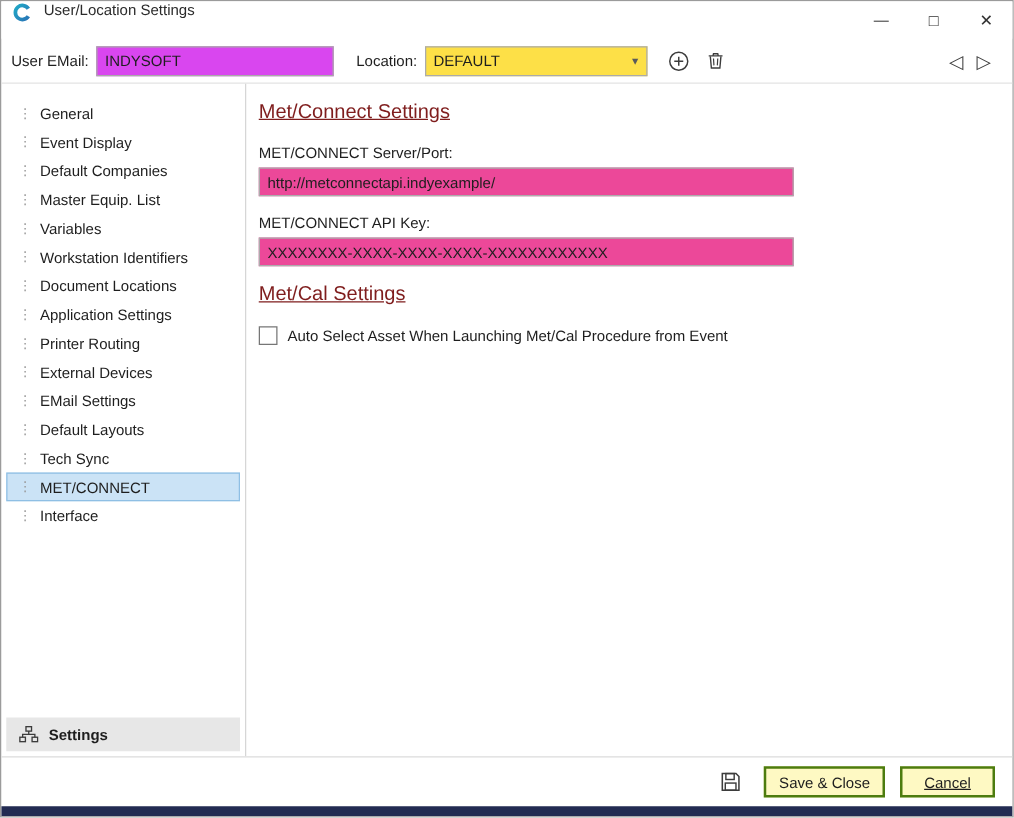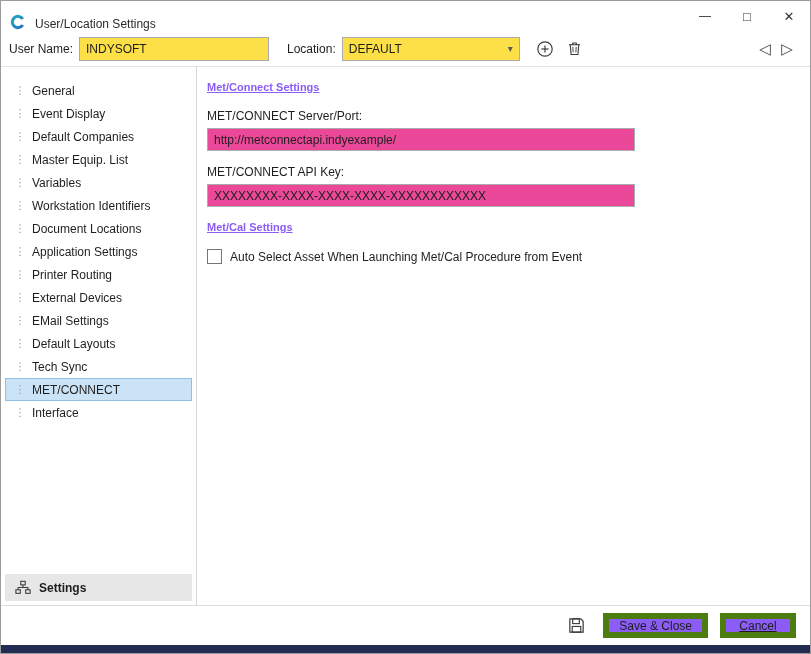--- a/index.html
+++ b/index.html
@@ -10,21 +10,21 @@
     background: #ffffff;
     border: 1px solid #9b9b9b;
     display: flex; flex-direction: column;
     position: relative;
     overflow: hidden;
   }
 
   
   .titlebar {
     height: 30px; flex: 0 0 30px;
-    display: flex; align-items: flex-end;
+    display: flex; align-items: flex-start;
     background: #ffffff;
     padding-left: 8px;
   }
   .app-icon { width: 18px; height: 18px; margin-right: 8px; flex: 0 0 18px; }
   .title-text { font-size: 12px; color: #2b2b2b; }
   .titlebar-spacer { flex: 1; }
   .win-btn {
     width: 42px; height: 30px;
     display: flex; align-items: center; justify-content: center;
     font-size: 12px; color: #333; cursor: default;
@@ -35,21 +35,21 @@
   
   .toolbar {
     height: 36px; flex: 0 0 36px;
     display: flex; align-items: center;
     padding: 0 12px 0 8px;
     border-bottom: 1px solid #e3e3e3;
   }
   .tb-label { font-size: 12px; color: #1e1e1e; margin-right: 6px; }
   .username-input {
     width: 190px; height: 24px;
-    background: #fde047;
+    background: #d946ef;
     border: 1px solid #a9a9a9;
     font-family: "Liberation Sans", sans-serif;
     font-size: 12px; color: #1e1e1e;
     padding: 0 6px;
     margin-right: 18px;
   }
   .location-box {
     width: 178px; height: 24px;
     border: 1px solid #ababab;
     background: #fde047;
@@ -103,22 +103,22 @@
     display: flex; align-items: center;
     padding-left: 10px;
     margin: 0 4px 4px 4px;
   }
   .side-footer svg { margin-right: 8px; }
   .side-footer .sf-label { font-size: 12px; font-weight: bold; color: #1e1e1e; }
 
   
   .content { flex: 1; padding: 14px 0 0 10px; }
   .section-title {
-    font-size: 11px; font-weight: bold;
-    color: #8b5cf6;
+    font-size: 16px; font-weight: normal;
+    color: #7f1d1d;
     text-decoration: underline;
     margin-bottom: 16px;
   }
   .field-label { font-size: 12px; color: #1e1e1e; margin-bottom: 5px; }
   .text-input {
     width: 428px; height: 23px;
     border: 1px solid #ababab;
     background: #ec4899;
     font-family: "Liberation Sans", sans-serif;
     font-size: 12px; color: #1e1e1e;
@@ -142,22 +142,22 @@
     display: flex; align-items: center; justify-content: flex-end;
     padding-right: 14px;
   }
   .save-iconbtn {
     width: 26px; height: 26px;
     display: flex; align-items: center; justify-content: center;
     margin-right: 14px;
   }
   .btn {
     height: 25px; min-width: 76px;
-    background: #8b5cf6;
-    border: 6px solid #4d7c0f;
+    background: #fef9c3;
+    border: 2px solid #4d7c0f;
     font-family: "Liberation Sans", sans-serif;
     font-size: 12px; color: #1e1e1e;
     padding: 0 10px;
     display: inline-flex; align-items: center; justify-content: center;
   }
   .btn + .btn { margin-left: 12px; justify-content: center; }
   .btn.cancel span { text-decoration: underline; }
   .bottom-strip {
     height: 8px; flex: 0 0 8px;
     background: #222b52;
@@ -181,21 +181,21 @@
       </svg>
     </span>
     <span class="title-text">User/Location Settings</span>
     <span class="titlebar-spacer"></span>
     <span class="win-btn mini">—</span>
     <span class="win-btn maxi">□</span>
     <span class="win-btn close">✕</span>
   </div>
 
   <div class="toolbar">
-    <span class="tb-label">User Name:</span>
+    <span class="tb-label">User EMail:</span>
     <input class="username-input" readonly="" value="INDYSOFT" style="">
     <span class="tb-label">Location:</span>
     <div class="location-box">
       <span class="loc-text">DEFAULT</span>
       <span class="chev">▾</span>
     </div>
     <span class="tb-iconbtn">
       <svg viewBox="0 0 20 20" width="18" height="18">
         <circle cx="10" cy="10" r="8" fill="none" stroke="#3c3c3c" stroke-width="1.3"></circle>
         <line x1="10" y1="6" x2="10" y2="14" stroke="#3c3c3c" stroke-width="1.3"></line>

